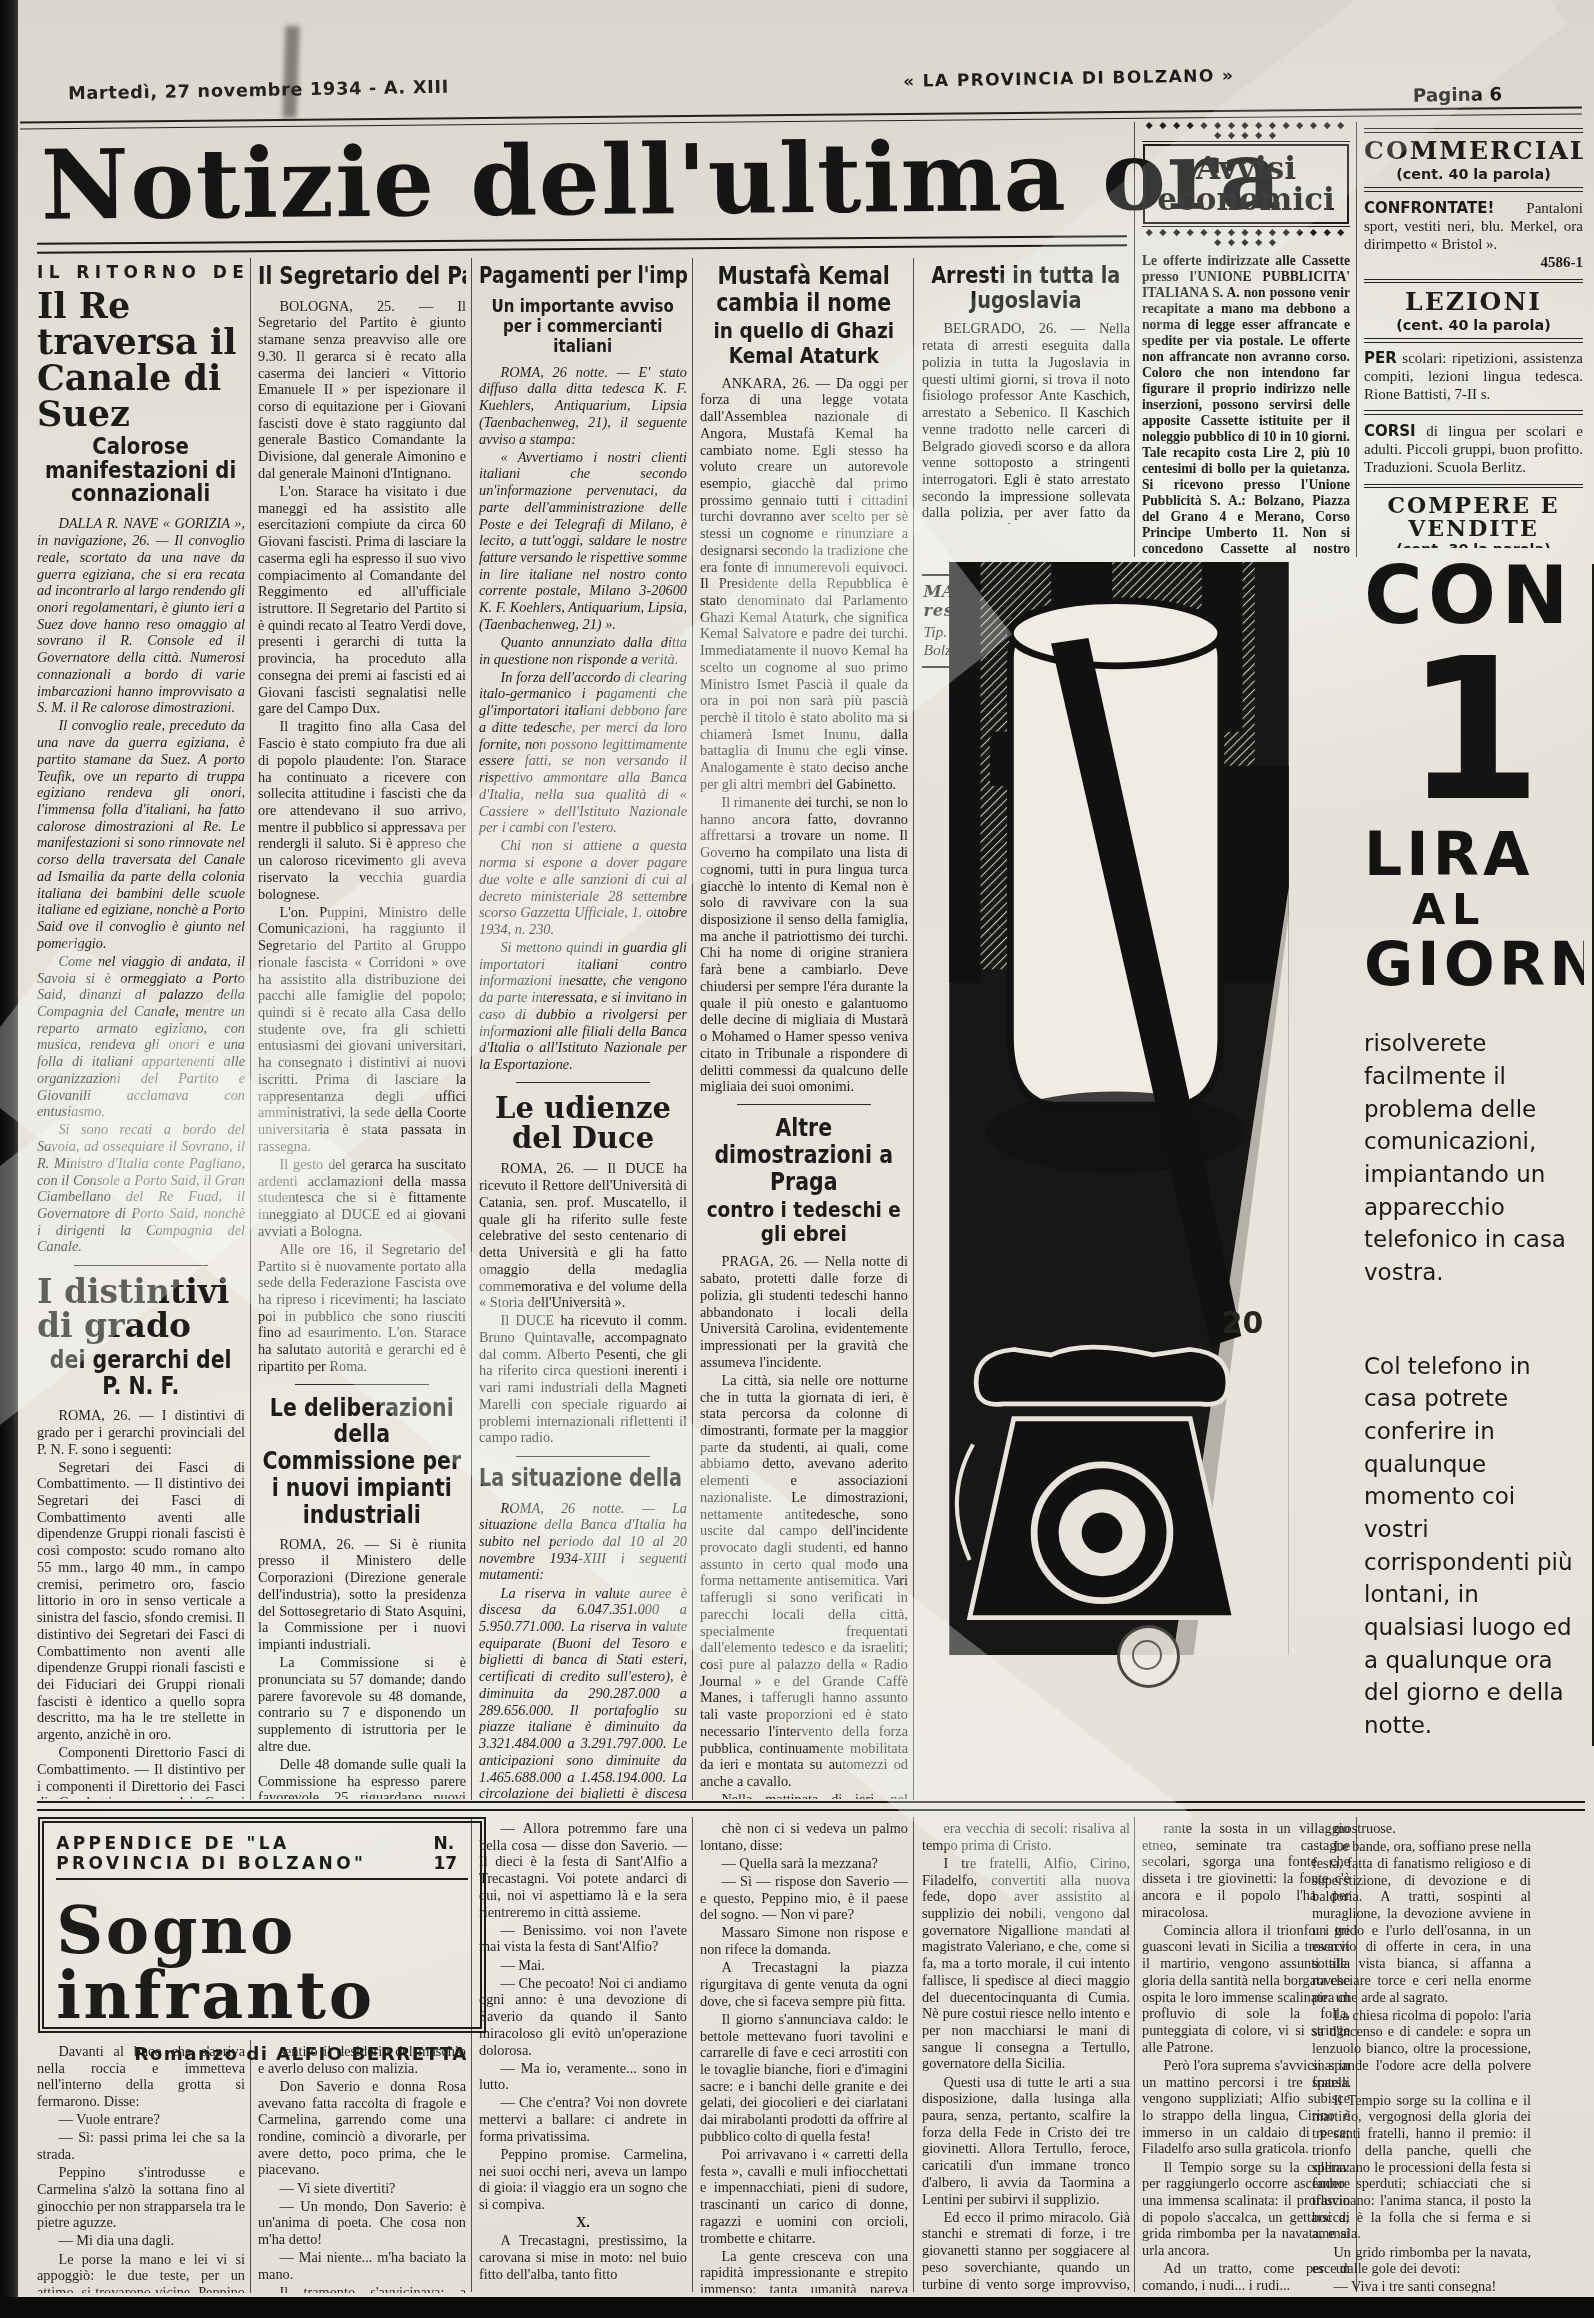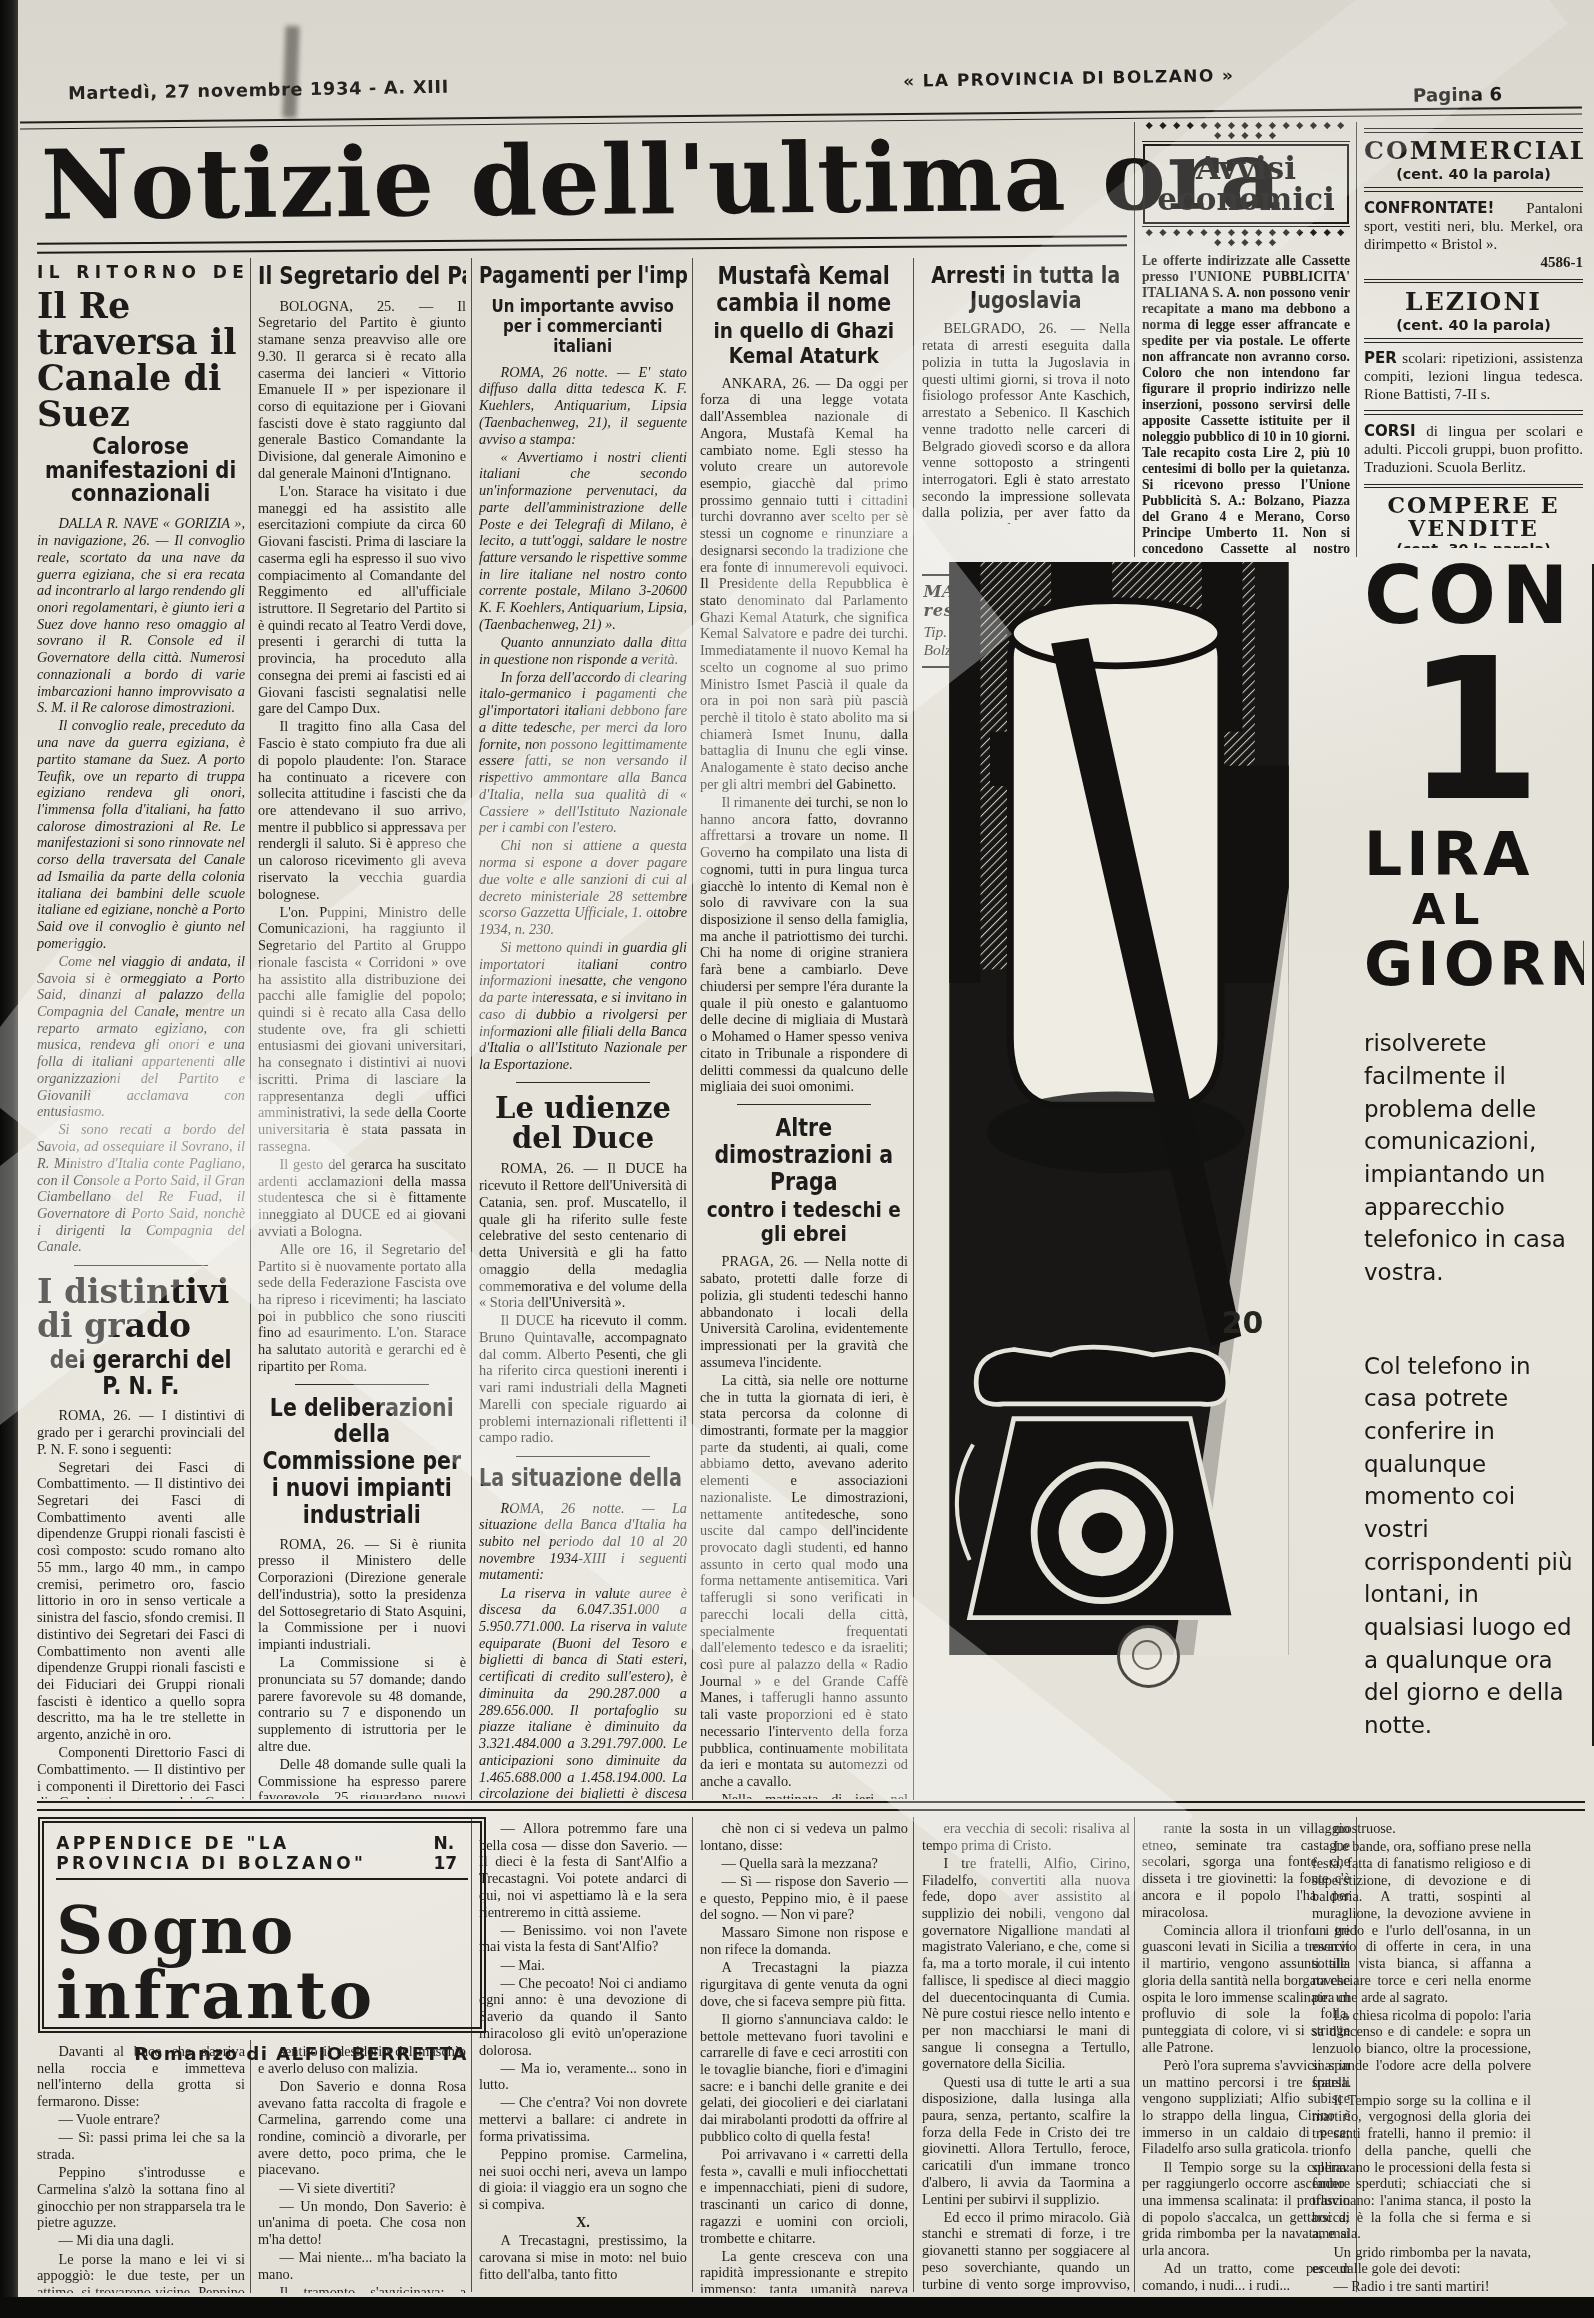--- a/index.html
+++ b/index.html
@@ -407,21 +407,21 @@
         <p class="para">Ad un tratto, come per un comando, i nudi... i rudi...</p>
       </div>
   </section>
   <section class="fcol" style="left:1312px;top:1820px;width:219px;height:473px;">
     <div>
         <p class="para">mostruose.</p>
         <p class="para">Le bande, ora, soffiano prese nella festa, fatta di fanatismo religioso e di superstizione, di devozione e di baldoria. A tratti, sospinti al muraglione, la devozione avviene in un grido e l'urlo dell'osanna, in un esercito di offerte in cera, in una sottile vista bianca, si affanna a rovesciare torce e ceri nella enorme pira che arde al sagrato.</p>
         <p class="para">La chiesa ricolma di popolo: l'aria sa d'incenso e di candele: e sopra un lenzuolo bianco, oltre la processione, si spande l'odore acre della polvere sparsa.</p>
         <p class="para">Il Tempio sorge su la collina e il martirio, vergognosi della gloria dei tre santi fratelli, hanno il premio: il trionfo della panche, quelli che speravano le processioni della festa si fanno sperduti; schiacciati che si trascinano: l'anima stanca, il posto la bocca; è la folla che si ferma e si ammala.</p>
         <p class="para">Un grido rimbomba per la navata, esce dalle gole dei devoti:</p>
-        <p class="para">— Radio i tre santi martiri!</p>
+        <p class="para">— Viva i tre santi consegna!</p>
       </div>
   </section>
 
   <div class="wm wm1"></div>
   <div class="wm wm2"></div>
   <div class="wm wm3"></div>
 </div>
 
 
 </body></html>

